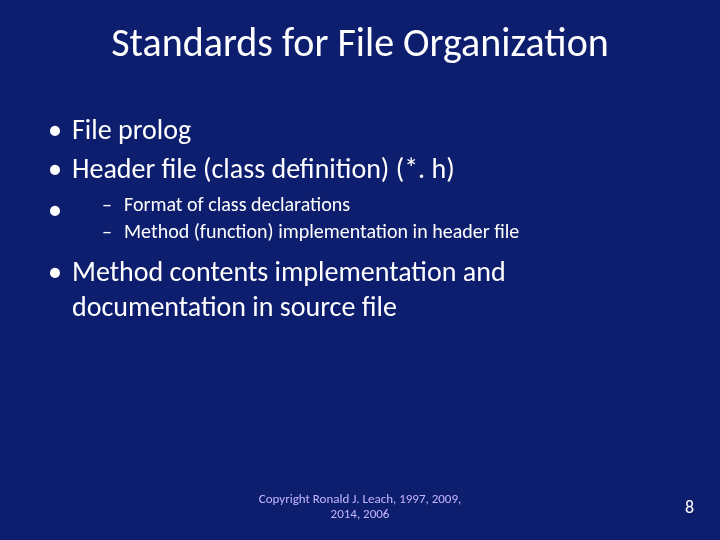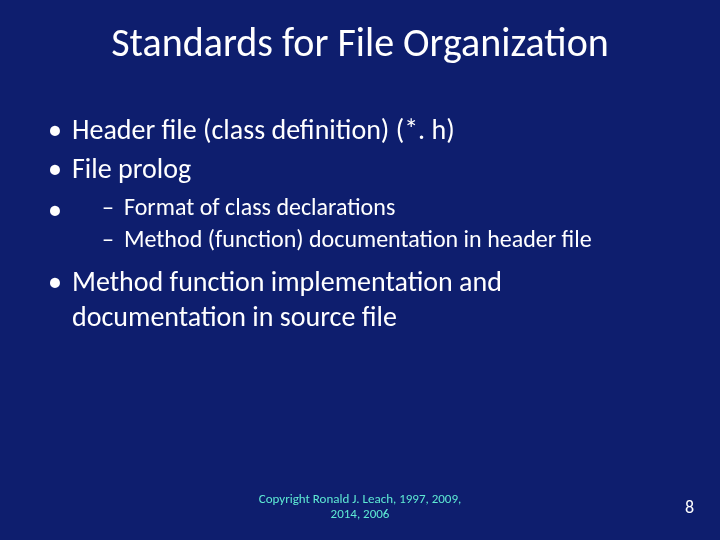--- a/index.html
+++ b/index.html
@@ -53,41 +53,41 @@
     left: 0;
     top: 0;
     font-size: 28px;
   }
   ul.level2 {
     list-style: none;
     margin: 6px 0 10px 0;
     padding: 0 0 0 30px;
   }
   ul.level2 > li {
-    font-size: 24px;
+    font-size: 20px;
     line-height: 1.25;
     margin: 0 0 2px 0;
     padding-left: 22px;
     position: relative;
   }
   ul.level2 > li::before {
     content: "–";
     position: absolute;
     left: 0;
     top: 0;
   }
   .footer-copy {
     position: absolute;
     bottom: 18px;
     left: 0;
     right: 0;
     text-align: center;
     font-size: 13px;
     line-height: 1.2;
-    color: #5eead4;
+    color: #c4b5fd;
   }
   .footer-copy .line2 {
     display: block;
   }
   .page-num {
     position: absolute;
     right: 26px;
     bottom: 22px;
     font-size: 18px;
     color: #ffffff;
@@ -96,37 +96,37 @@
 </head>
 <body>
 
 <div class="slide">
 
   <div class="title">Standards for File Organization</div>
 
   <div class="content">
     <ul class="level1">
       <li>
-        <span>Header file (class definition) (*. h)</span>
+        <span>File prolog</span>
       </li>
       <li>
-        <span>File prolog</span>
+        <span>Header file (class definition) (*. h)</span>
       </li>
       <li>
         <ul class="level2">
           <li>
             <span>Format of class declarations</span>
           </li>
           <li>
-            <span>Method (function) documentation in header file</span>
+            <span>Method (function) implementation in header file</span>
           </li>
         </ul>
       </li>
       <li>
-        <span>Method function implementation and documentation in source file</span>
+        <span>Method contents implementation and documentation in source file</span>
       </li>
     </ul>
   </div>
 
   <div class="footer-copy">
     <span>Copyright Ronald J. Leach, 1997, 2009,</span>
     <span class="line2">2014, 2006</span>
   </div>
 
   <div class="page-num">8</div>

